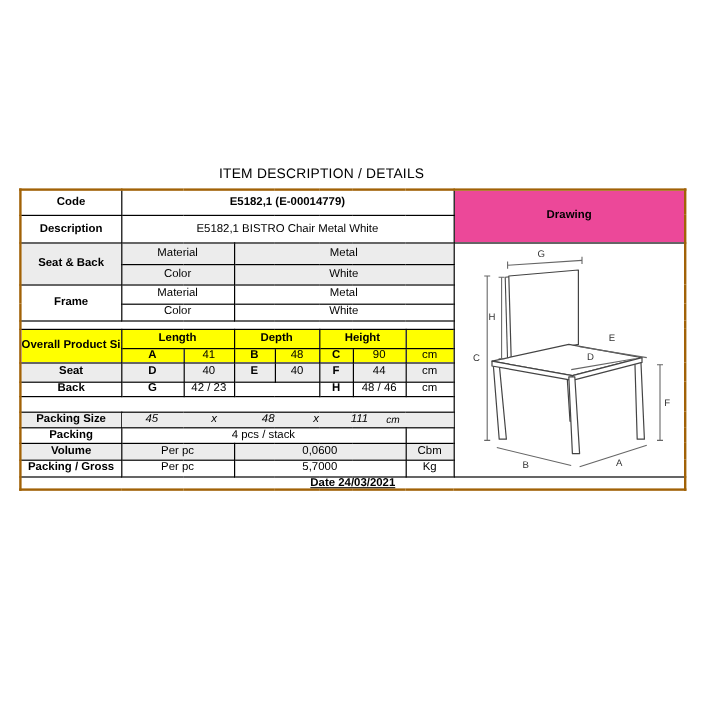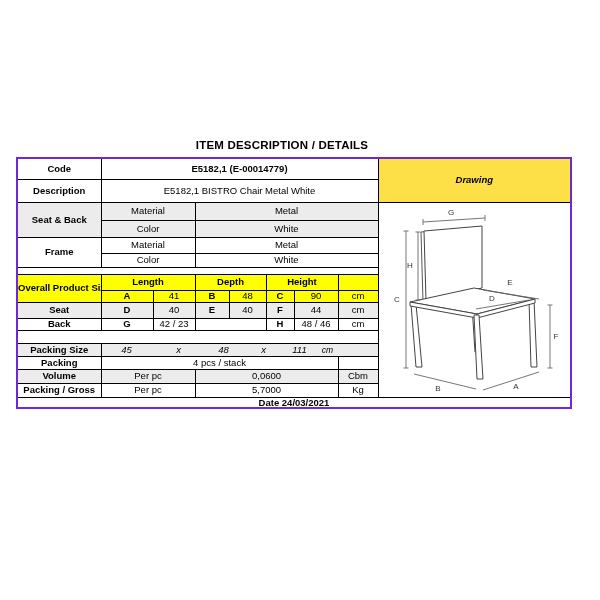--- a/index.html
+++ b/index.html
@@ -1,46 +1,46 @@
 <!DOCTYPE html>
 <html><head>
 <meta charset="utf-8">
 <style>
   * { margin:0; padding:0; box-sizing:border-box; }
   body { background:#fff; font-family:"Liberation Sans", sans-serif; color:#000; }
   .page { position:relative; width:600px; height:600px; background:#ffffff; overflow:hidden; }
 
   .doc-title {
-    position:absolute; top:139px; left:14px; width:536px;
-    text-align:center; font-size:11.5px; font-weight:bold; letter-spacing:.2px;
+    position:absolute; top:139px; left:0; width:536px;
+    text-align:center; font-size:11.5px; font-weight:normal; letter-spacing:.2px;
   }
 
   table.spec {
     position:absolute; left:16px; top:157px;
     border-collapse:collapse; table-layout:fixed;
     width:556px;
-    border:2px solid #6d28d9;
+    border:2px solid #a16207;
   }
   table.spec td {
     border:1px solid #000;
     font-size:9.5px; line-height:1.05;
     text-align:center; vertical-align:middle;
     overflow:hidden; white-space:nowrap;
     padding:0;
   }
   td.lbl { text-align:left; padding-left:4px; font-weight:bold; font-size:10px; }
   td.small { font-size:8.5px;margin-left:40px; }
   td.bold { font-weight:bold; }
   td.unit { text-align:left; padding-left:2px; font-size:8.5px; }
   td.shiftL { padding-right:50px; }
   td.shiftV { padding-right:34px;margin-top:32px; }
   tr.shade td { background:#ececec; }
   td.yellow, tr.yellowrow td { background:#ffff00; }
   td.nobg { background:#ffffff !important; }
-  td.drawing-head { font-weight:bold; font-size:10.5px; background:#fde047;font-style:italic; }
+  td.drawing-head { font-weight:bold; font-size:10.5px; background:#ec4899; }
   td.drawing-body { vertical-align:top; background:#fff; }
   td.spacer { background:#fff; }
   td.dims-label { text-align:center; font-weight:bold; font-size:10px; line-height:1.15; white-space:normal; padding:0 2px; }
   td.packsize-cell { position:relative;font-style:italic; }
   .ps-part { position:absolute; top:50%; transform:translate(-50%,-50%); font-size:9.5px; }
   td.date-cell { font-weight:bold; font-size:9px;text-decoration:underline; }
 
   svg text { font-family:"Liberation Sans", sans-serif; font-size:8px; fill:#333; }
   svg .chair { fill:#ffffff; stroke:#444; stroke-width:1; stroke-linejoin:round; }
   svg .dim  { stroke:#666; stroke-width:0.9; fill:none; }

